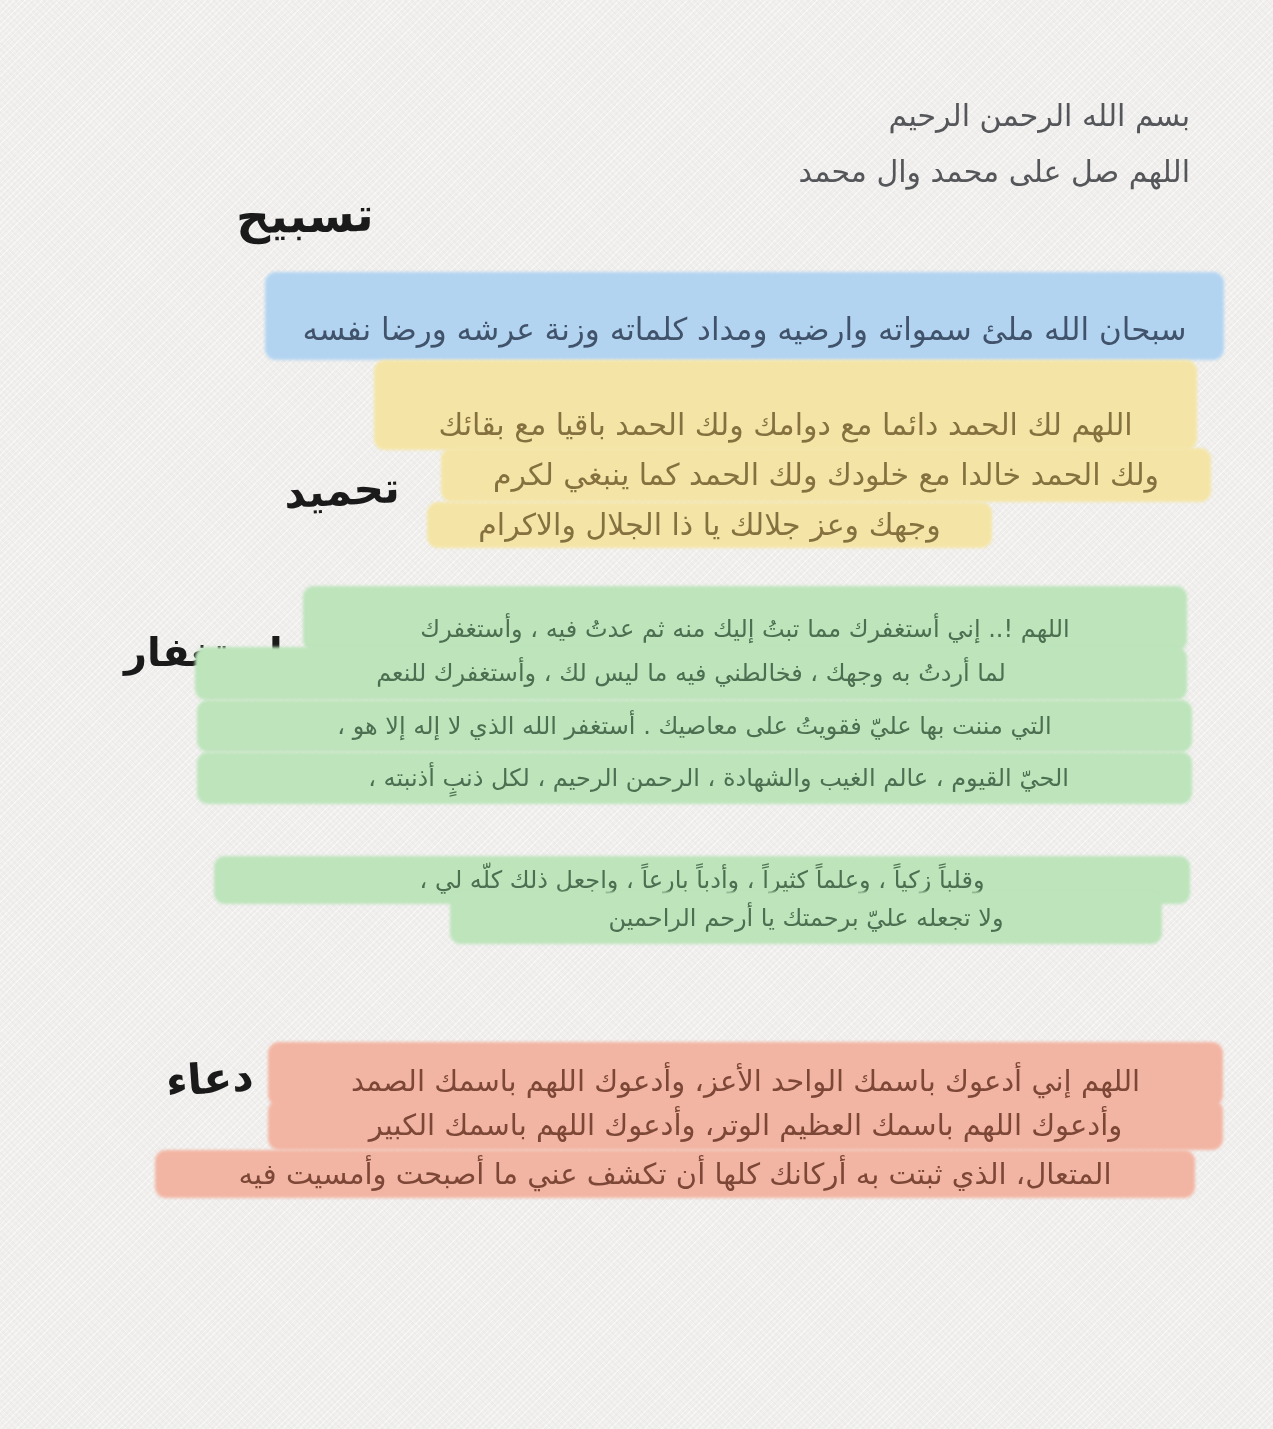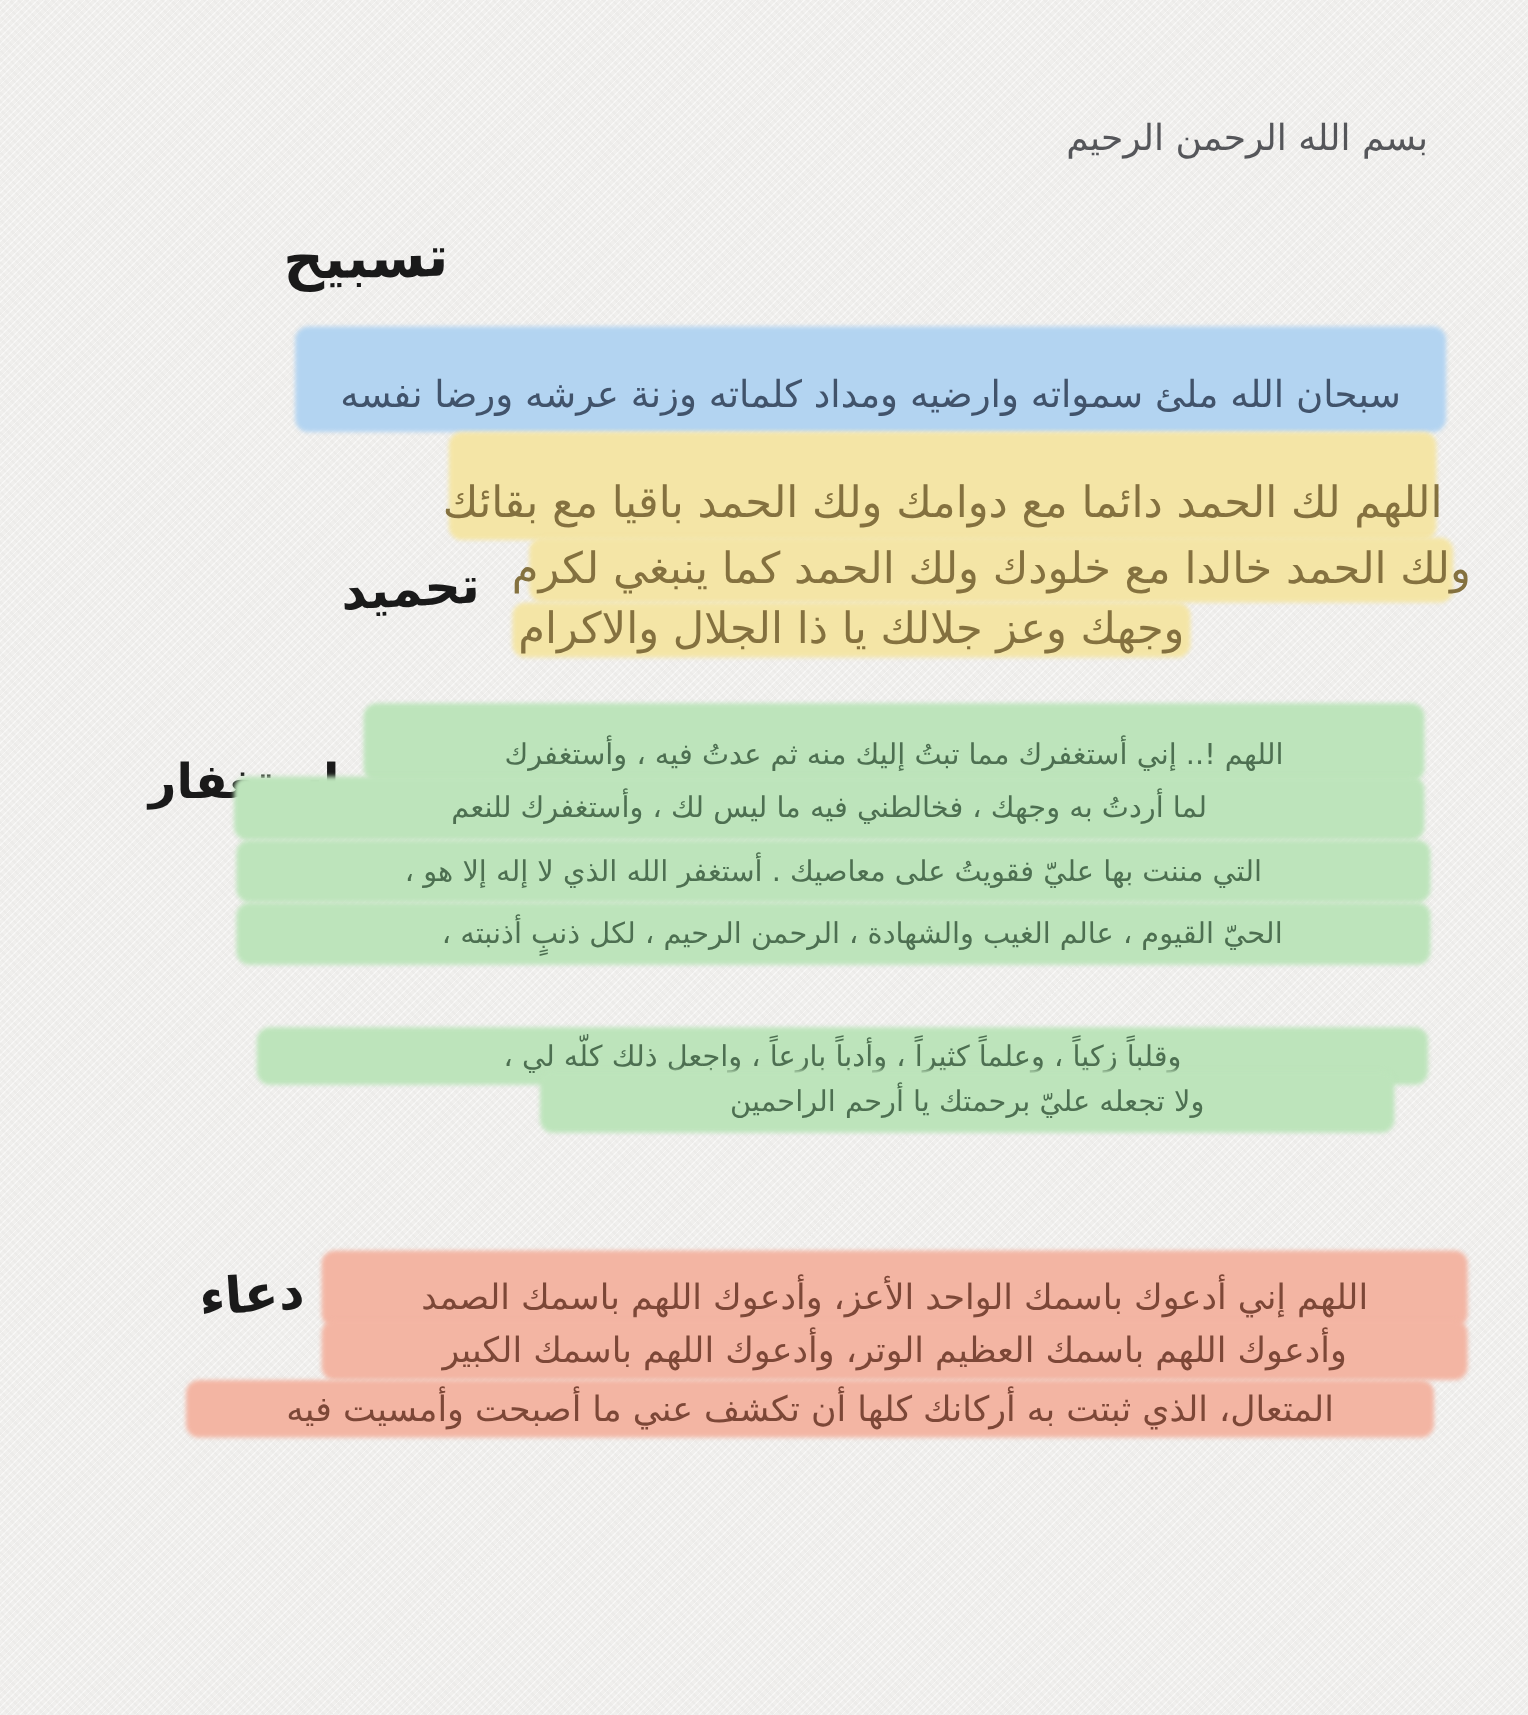--- a/index.html
+++ b/index.html
@@ -31,37 +31,38 @@
   .line.tall{align-items:flex-end;}
   .hl{
     position:absolute;inset:0;border-radius:11px;
     filter:blur(1.6px);
   }
   .txt{
     position:relative;white-space:nowrap;line-height:1.45;
     letter-spacing:0px;
   }
   .fs-blue .txt{font-size:31px;}
-  .fs-yellow .txt{font-size:36px;}
+  .fs-yellow .txt{font-size:30px;}
   .fs-green .txt{font-size:24px;}
   .fs-red .txt{font-size:29px;}
 </style>
 </head>
 <body>
 
 <div class="page">
 
   <div class="header-line" style="top:98px;">بسم الله الرحمن الرحيم</div>
+  <div class="header-line" style="top:154px;">اللهم صل على محمد وال محمد</div>
 
   <div class="label" style="left:236px;top:192px;font-size:47px;transform:rotate(-1deg);">تسبيح</div>
   <div class="label" style="left:284px;top:470px;font-size:42px;transform:rotate(-3deg);">تحميد</div>
   <div class="label" style="left:124px;top:632px;font-size:40px;">استغفار</div>
   <div class="label" style="left:166px;top:1058px;font-size:42px;transform:rotate(-4deg);">دعاء</div>
 
-  <div class="line tall fs-blue" style="left:246px;top:272px;width:959px;height:80px;padding-bottom:8px;">
+  <div class="line tall fs-blue" style="left:265px;top:272px;width:959px;height:80px;padding-bottom:8px;">
     <div class="hl" style="background-color: rgb(179, 212, 241);"></div>
     <span class="txt" style="color: rgb(65, 83, 107);">سبحان الله ملئ سمواته وارضيه ومداد كلماته وزنة عرشه ورضا نفسه</span>
   </div>
 
   <div class="line tall fs-yellow" style="left:374px;top:360px;width:823px;height:86px;padding-bottom:4px;">
     <div class="hl" style="background-color: rgb(244, 229, 166);"></div>
     <span class="txt" style="color: rgb(132, 113, 63);">اللهم لك الحمد دائما مع دوامك ولك الحمد باقيا مع بقائك</span>
   </div>
   <div class="line fs-yellow" style="left:441px;top:448px;width:770px;height:54px;">
     <div class="hl" style="background-color: rgb(244, 229, 166);"></div>

